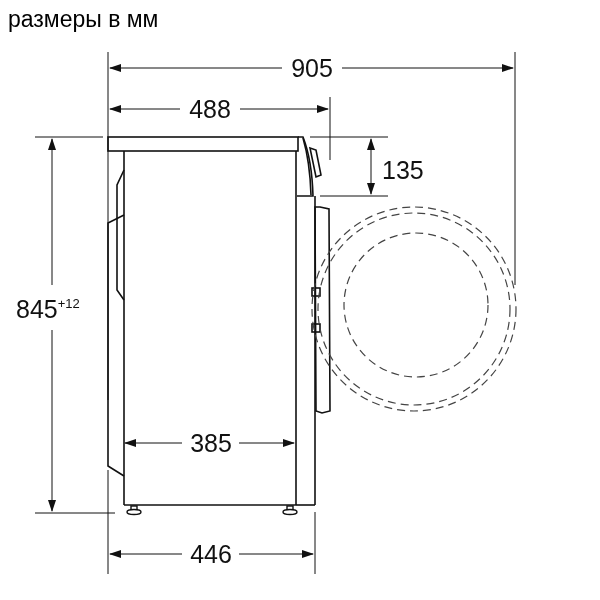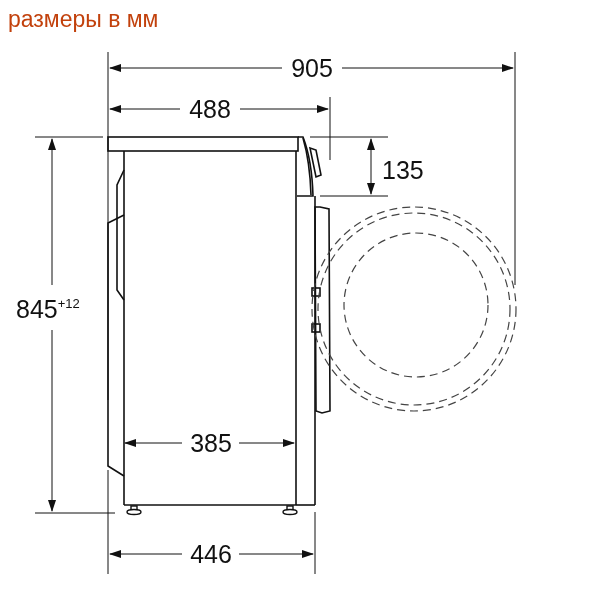--- a/index.html
+++ b/index.html
@@ -1,17 +1,17 @@
 <!DOCTYPE html>
 <html><head>
 <meta charset="utf-8">
 <style>
   html, body { margin:0; padding:0; background:#ffffff; }
   body { width:600px; height:600px; position:relative; overflow:hidden; font-family:"Liberation Sans", sans-serif; color:#111; }
-  .title { position:absolute; left:8px; top:6px; font-size:23px; color:#c2410c; }
+  .title { position:absolute; left:8px; top:6px; font-size:23px; color:#000000; }
   svg { position:absolute; left:0; top:0; }
   .dim { font-family:"Liberation Sans", sans-serif; font-size:25px; fill:#111; }
   .sup { font-size:13px; }
 </style>
 </head>
 <body>
 
 <div class="title">размеры в мм</div>
 
 <svg width="600" height="600" viewBox="0 0 600 600">

